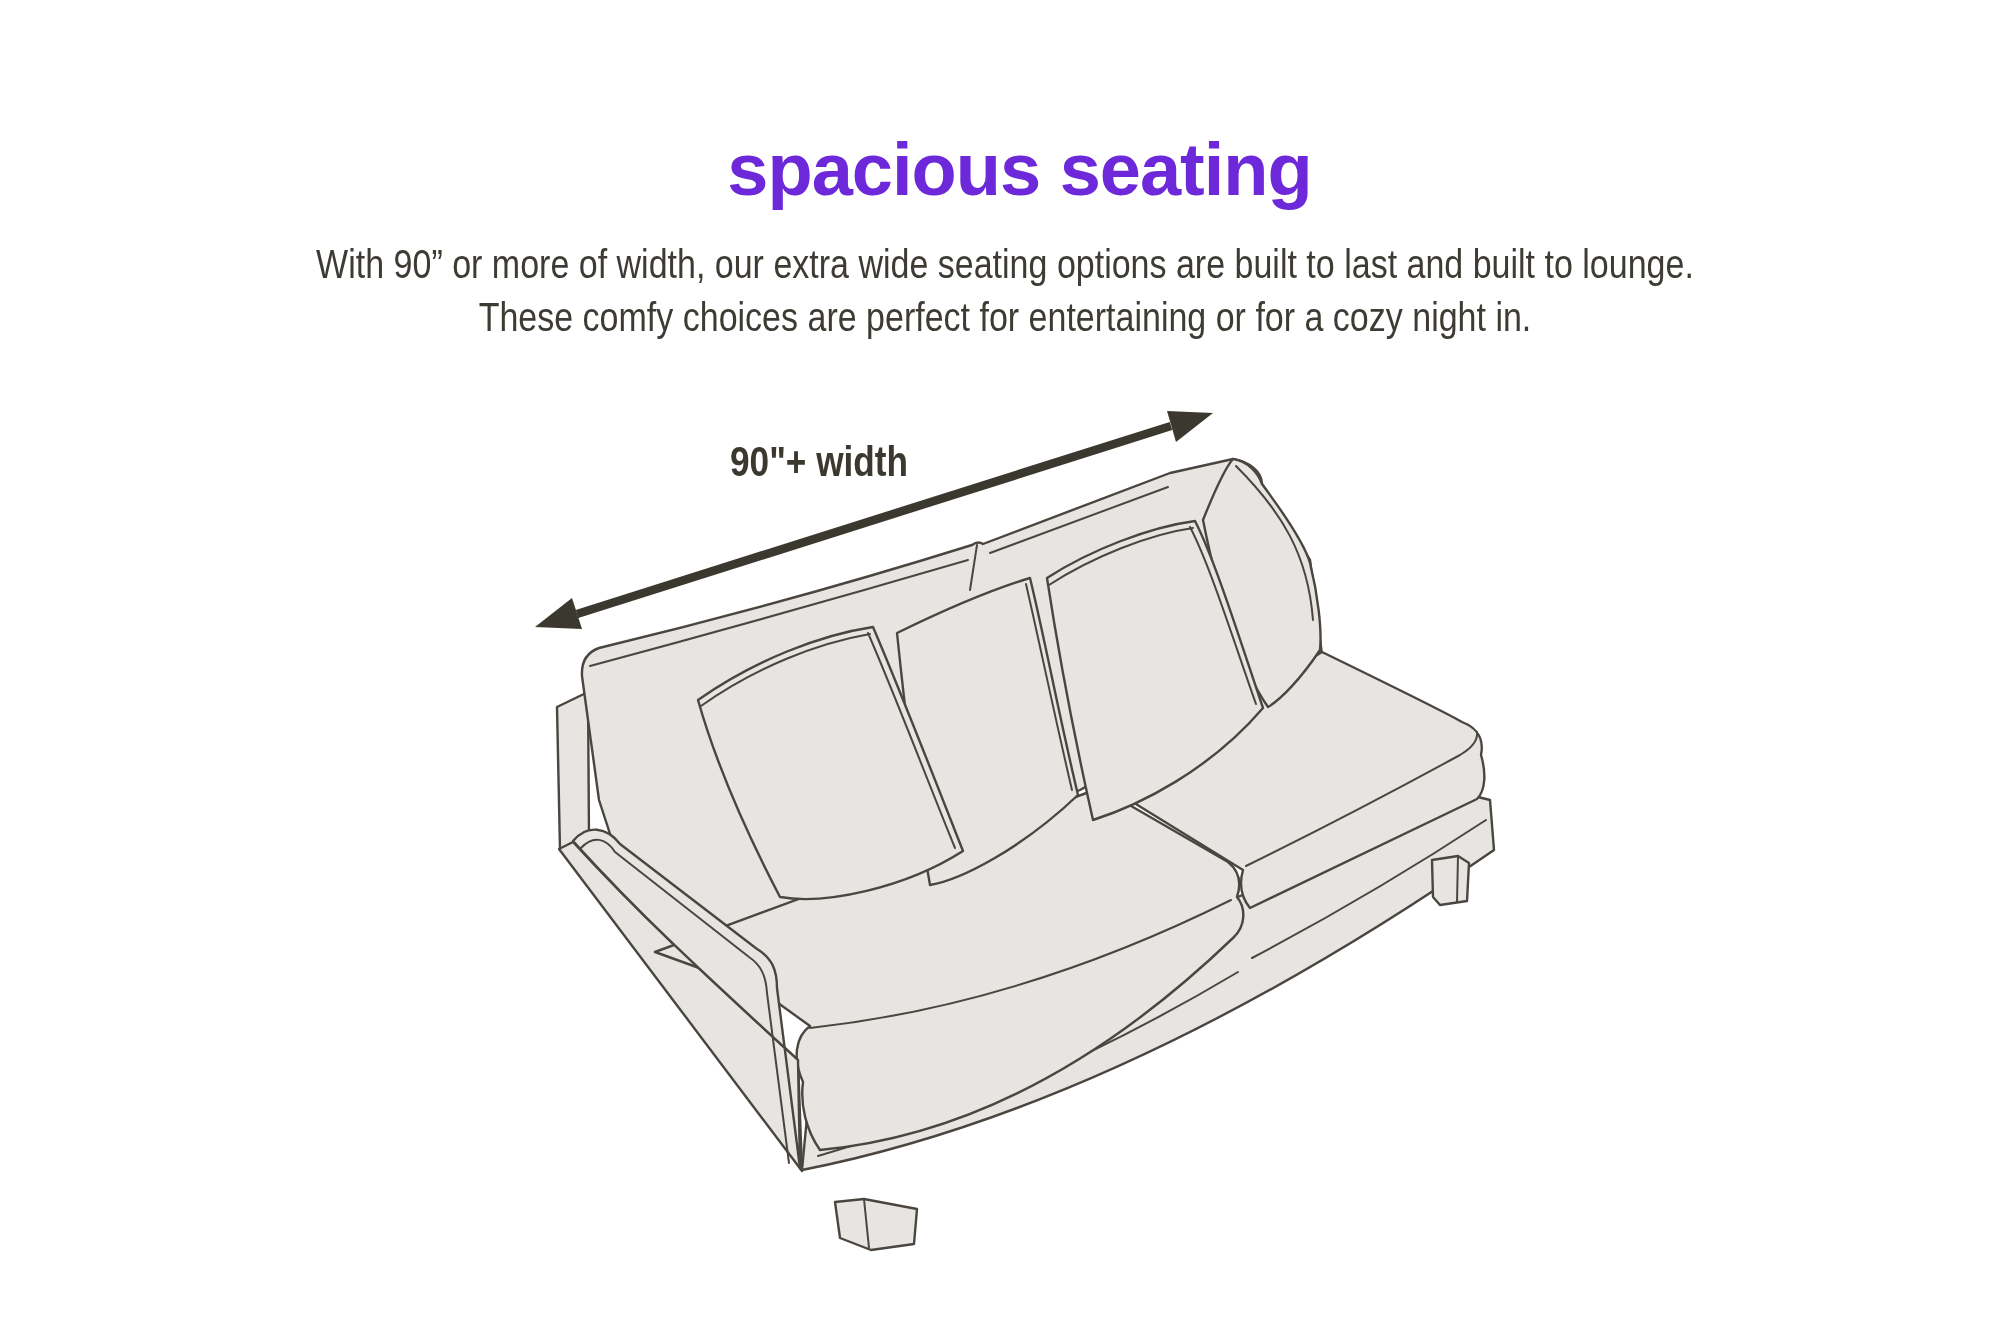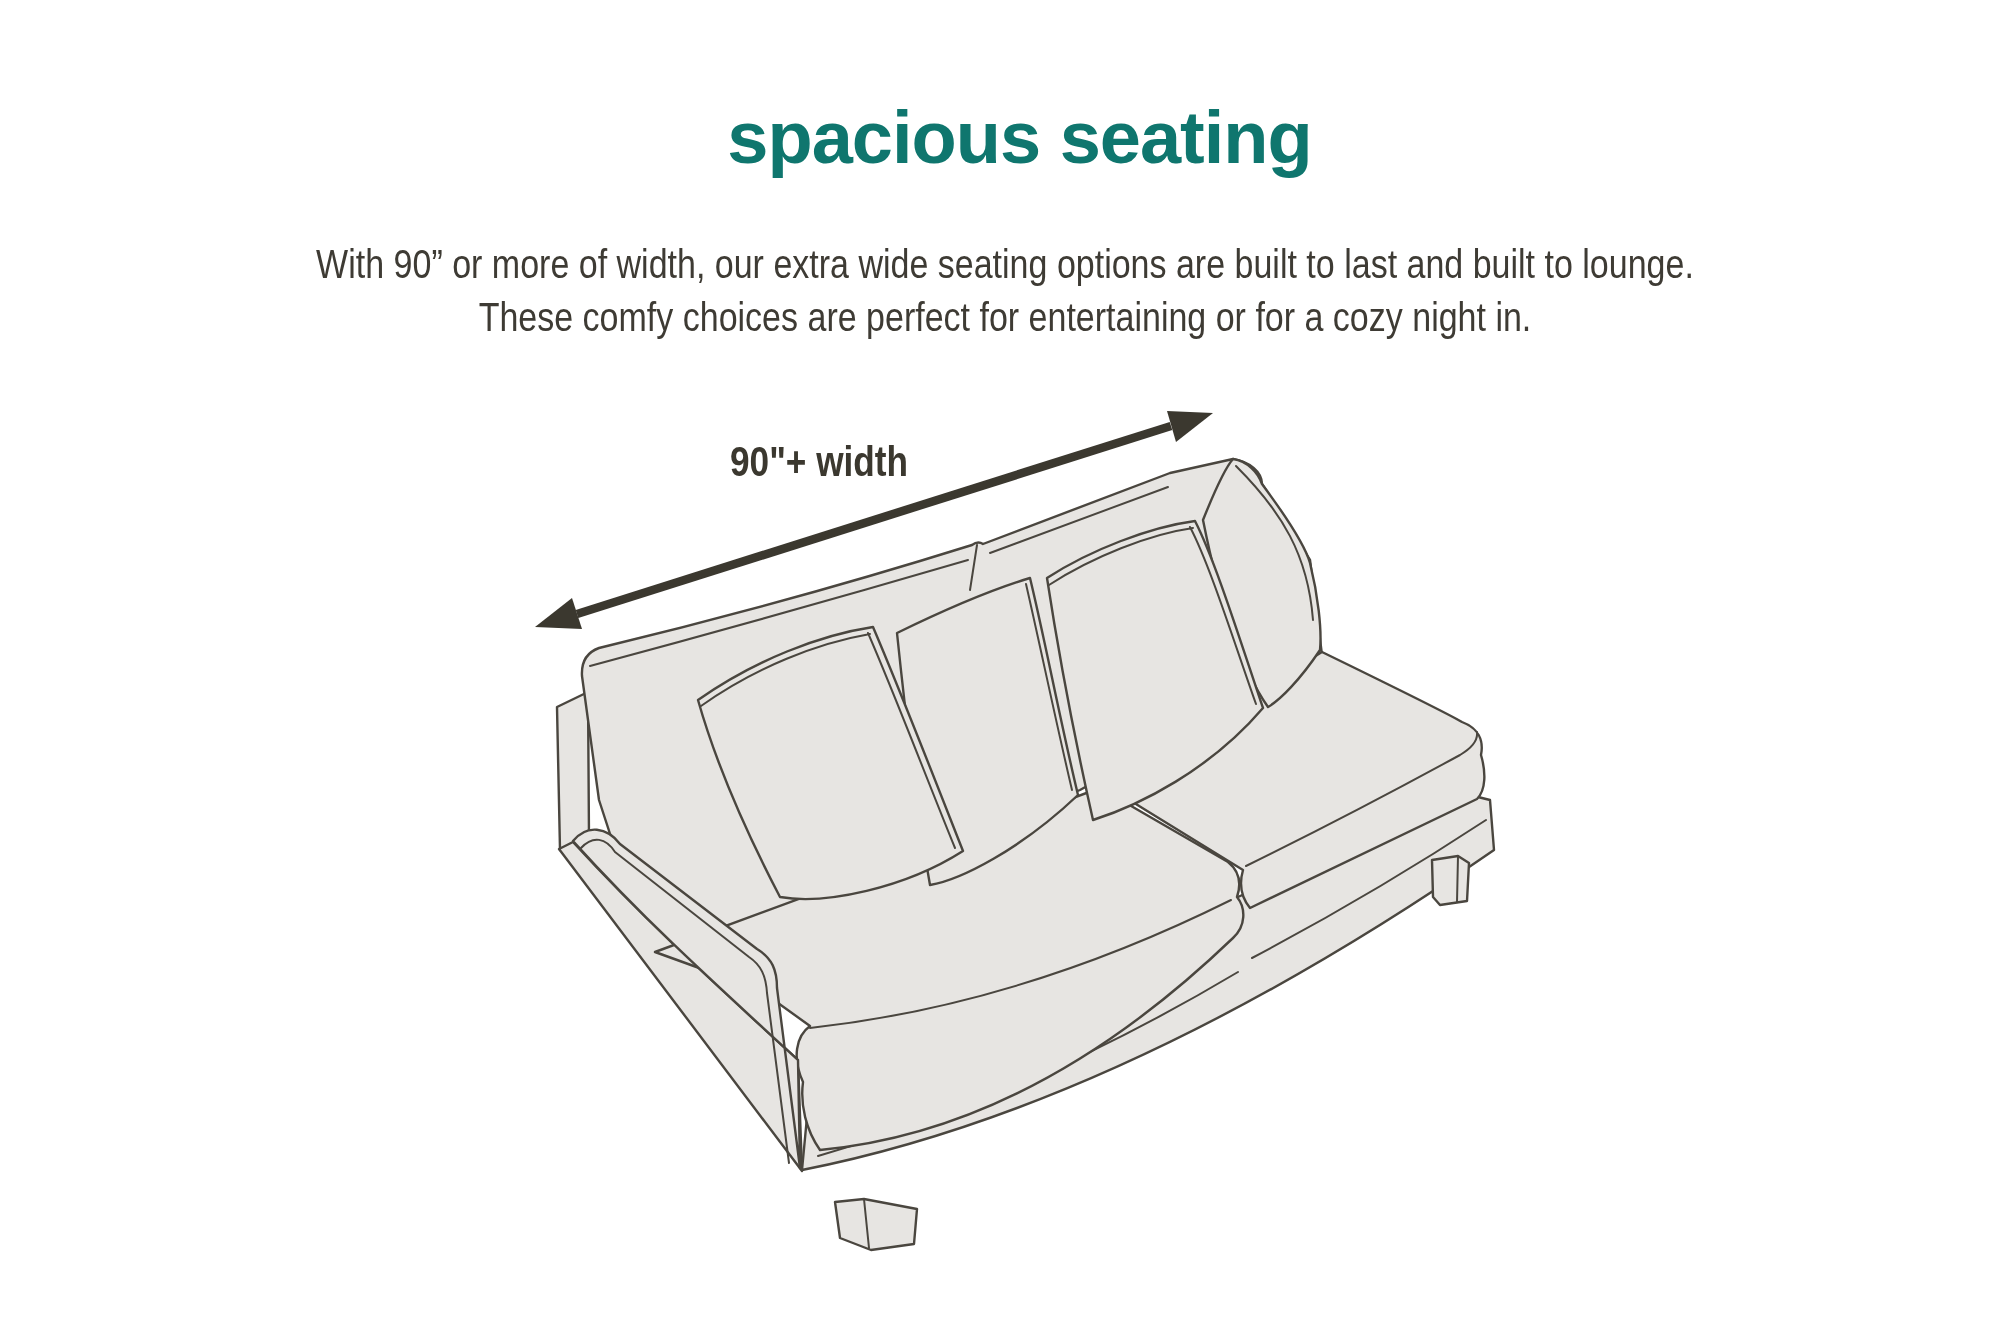--- a/index.html
+++ b/index.html
@@ -3,23 +3,23 @@
 <meta charset="utf-8">
 <style>
   html,body{margin:0;padding:0;}
   body{
     width:2010px;height:1341px;background:#ffffff;overflow:hidden;
     font-family:"Liberation Sans","DejaVu Sans",sans-serif;
     position:relative;
   }
   .page{position:absolute;inset:0;background:#ffffff;}
   .title{
-    position:absolute;top:100px;left:0;right:0;
+    position:absolute;top:132px;left:0;right:0;
     text-align:center;font-size:74px;line-height:76px;font-weight:bold;
-    color:#0f766e;letter-spacing:-1px;padding-left:29px;
+    color:#6d28d9;letter-spacing:-1px;padding-left:29px;
   }
   .descr{
     position:absolute;top:238px;left:0;right:0;
     text-align:center;font-size:40px;line-height:53px;font-weight:400;
     color:#3e3b34;
     transform:scaleX(0.85);transform-origin:50% 0;
     white-space:nowrap;
   }
   .illustration{position:absolute;left:0;top:0;width:2010px;height:1341px;}
   .illustration svg{display:block;width:100%;height:100%;}

